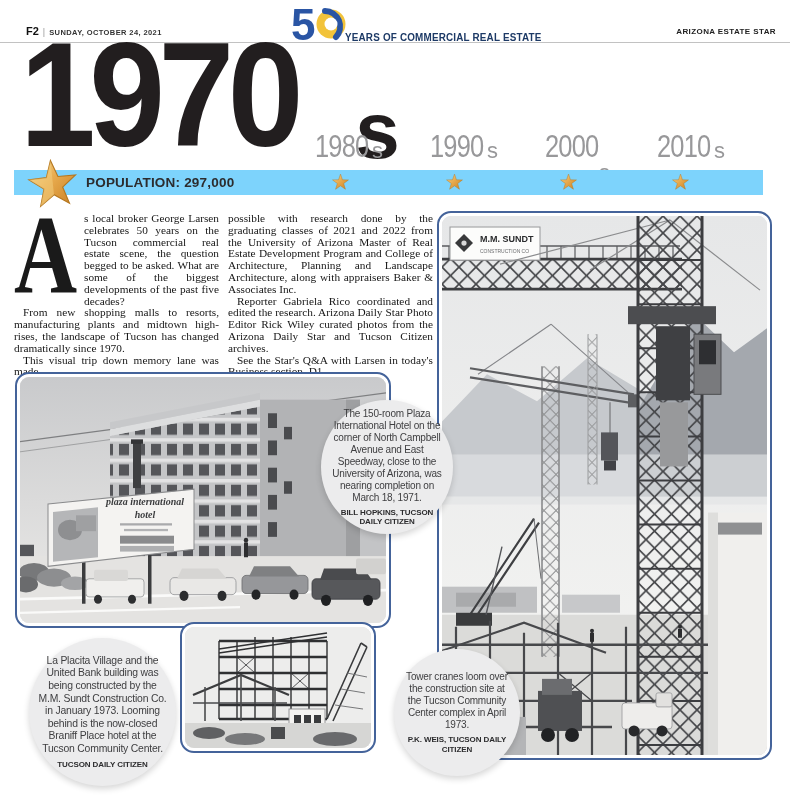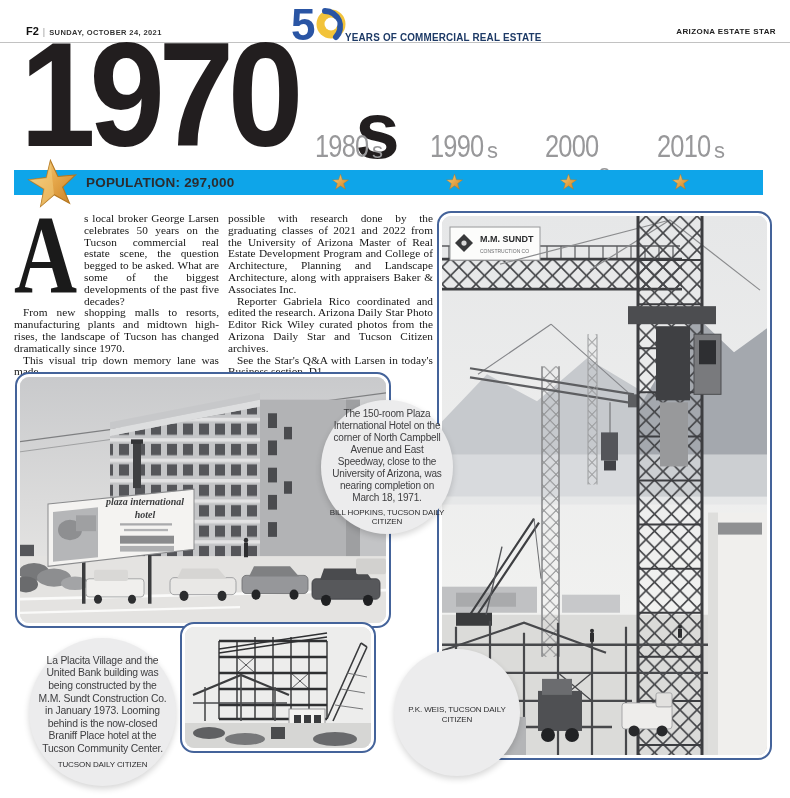--- a/index.html
+++ b/index.html
@@ -26,21 +26,21 @@
           letter-spacing:-7px;gap:36px; }
   .hero-num { font-size:148px; transform:scaleX(.92); transform-origin:left bottom; }
   .hero-s { font-size:80px; letter-spacing:0; margin-left:-2px; transform:translateY(2px); }
   .tab { position:absolute; top:131px; color:#98989a; display:flex; align-items:flex-end;
          line-height:1; }
   .tab-num { font-size:31px; transform:scaleX(.82); transform-origin:left bottom; letter-spacing:-1px; }
   .tab-s { font-size:22px; margin-left:-8px; }
   .tab-1980 { left:315px; } .tab-1990 { left:430px; } .tab-2000 { left:545px;flex-direction:column; } .tab-2010 { left:657px; }
 
   
-  .banner { position:absolute; left:14px; top:170px; width:749px; height:25px; background:#0ea5e9; }
+  .banner { position:absolute; left:14px; top:170px; width:749px; height:25px; background:#7dd3fc; }
   .banner-label { position:absolute; left:72px; top:5px; font-size:13.5px; font-weight:800;
                   color:#2c2c2e; letter-spacing:.2px; }
   .star-big { position:absolute; left:25px; top:157px; width:56px; height:56px; transform:rotate(-6deg); }
   .star-sm { position:absolute; top:173px; width:19px; height:19px; }
   .star-sm-1 { left:331px; } .star-sm-2 { left:445px; } .star-sm-3 { left:559px; } .star-sm-4 { left:671px; }
 
   
   .col { position:absolute; font-family:"Liberation Serif", serif; font-size:11.3px;
          line-height:11.8px; color:#161616; text-align:justify; }
   .col1 { left:14px; top:213px; width:205px; }
@@ -59,21 +59,21 @@
   .frame-plaza   { left:15px;  top:372px; width:376px; height:256px; }
   .frame-cranes  { left:437px; top:211px; width:335px; height:549px; }
   .frame-placita { left:180px; top:622px; width:196px; height:131px; }
 
   
   .bubble { position:absolute; border-radius:50%; background:#ececed; z-index:5;
             display:flex; flex-direction:column; align-items:center; justify-content:center;
             text-align:center; color:#3e3e40; box-shadow:0 3px 6px rgba(0,0,0,.16);
             padding:10px 8px;margin-top:38px; }
   .bubble-text { font-size:10px; line-height:12px; letter-spacing:-.2px; }
-  .bubble-credit { margin-top:4px; font-size:8px; line-height:9.5px; font-weight:400;
+  .bubble-credit { margin-top:4px; font-size:8px; line-height:9.5px; font-weight:700;
                    letter-spacing:-.1px; color:#2c2c2e; }
   .bubble-plaza   { left:321px; top:362px; width:132px; height:134px; }
   .bubble-placita { left:29px;  top:600px; width:147px; height:148px; }
   .bubble-placita .bubble-text { font-size:10.4px; line-height:12.6px; }
   .bubble-cranes  { left:394px; top:611px; width:126px; height:127px; }
 </style>
 </head>
 <body>
 
 <div class="page">
@@ -388,16 +388,17 @@
 
   <div class="bubble bubble-plaza">
     <div class="bubble-text">The 150-room Plaza International Hotel on the corner of North Campbell Avenue and East Speedway, close to the University of Arizona, was nearing completion on March 18, 1971.</div>
     <div class="bubble-credit">BILL HOPKINS, TUCSON DAILY CITIZEN</div>
   </div>
   <div class="bubble bubble-placita">
     <div class="bubble-text">La Placita Village and the United Bank building was being constructed by the M.M. Sundt Construction Co. in January 1973. Looming behind is the now-closed Braniff Place hotel at the Tucson Community Center.</div>
     <div class="bubble-credit">TUCSON DAILY CITIZEN</div>
   </div>
   <div class="bubble bubble-cranes">
+    <div class="bubble-text">Tower cranes loom over the construction site at the Tucson Community Center complex in April 1973.</div>
     <div class="bubble-credit">P.K. WEIS, TUCSON DAILY CITIZEN</div>
   </div>
 
 </div>
 
 </body></html>

